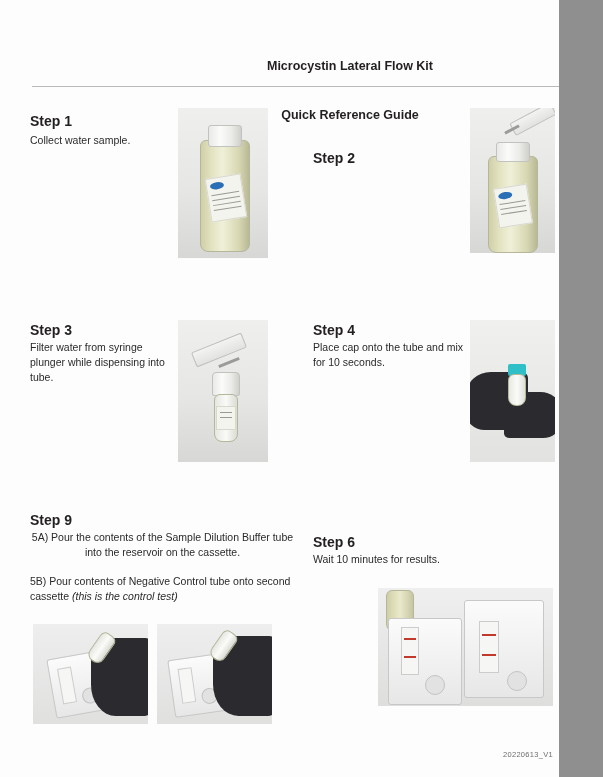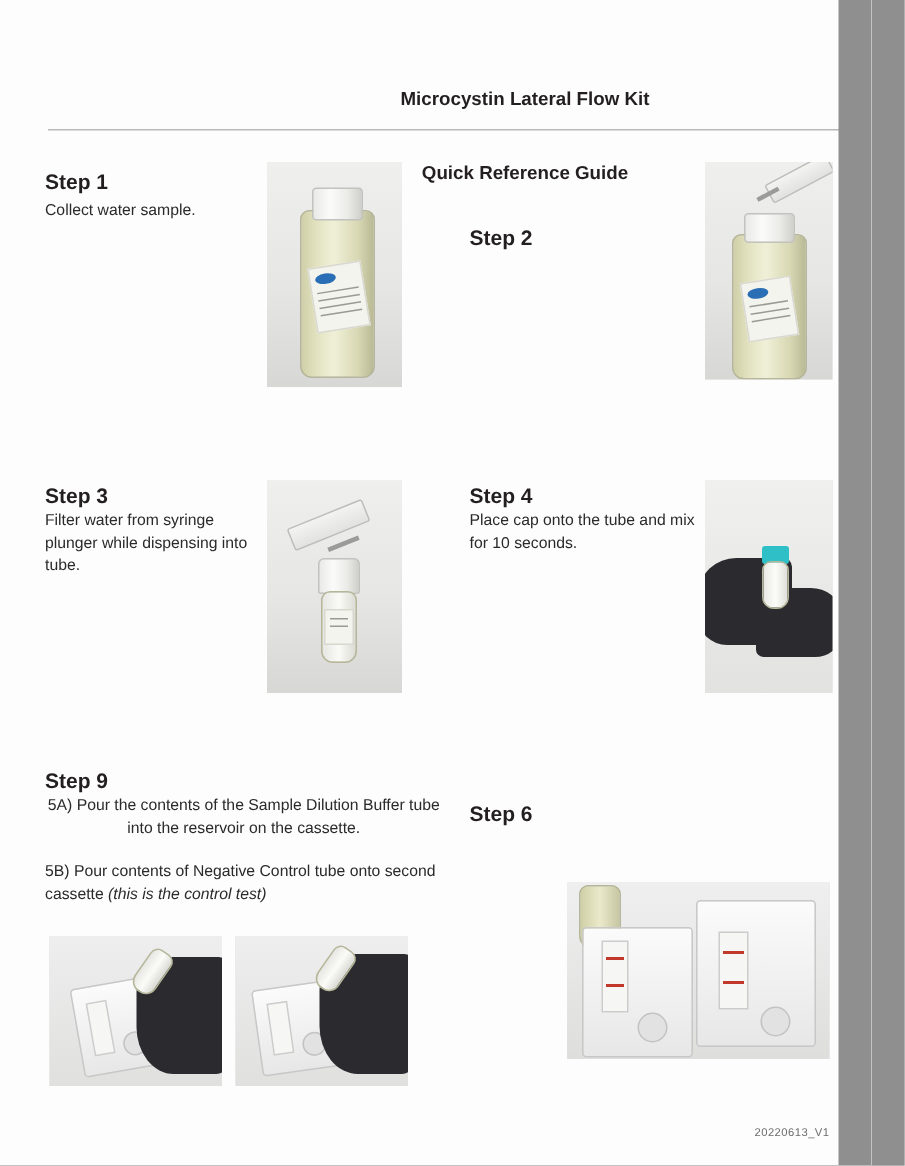--- a/index.html
+++ b/index.html
@@ -303,20 +303,21 @@
       <div class="bottle-bg" style="background:linear-gradient(to bottom,#eeeeee,#e0e0df);"></div>
       <div class="cassette" style="left:14px; top:32px; width:58px; height:56px; transform:rotate(-8deg);">
         <div class="cass-window" style="left:8px; top:9px; width:12px; height:33px;"></div>
         <div class="cass-well" style="left:28px; top:32px; width:14px; height:14px;"></div>
       </div>
       <div class="glove" style="left:56px; top:12px; width:64px; height:80px; border-radius:30% 12% 14% 40%;"></div>
       <div class="bottle" style="left:58px; top:6px; width:15px; height:30px; background:linear-gradient(to right,#e6e6e2,#fbfbf8,#d9d9d4); transform:rotate(35deg);"></div>
     </div>
 
     <div class="step-head" style="left:313px; top:534px;">Step 6</div>
+    <div class="step-text" style="left:313px; top:552px; width:175px;">Wait 10 minutes for results.</div>
     <div class="photo" style="left:378px; top:588px; width:175px; height:118px;">
       <div class="bottle-bg" style="background:linear-gradient(to bottom,#efefef,#dededd);"></div>
 
       <div class="bottle" style="left:8px; top:2px; width:26px; height:40px; background:linear-gradient(to right,#cfcfa6,#eaeacb,#c6c6a2);"></div>
 
       <div class="cassette" style="left:10px; top:30px; width:72px; height:85px;">
         <div class="cass-window" style="left:12px; top:8px; width:16px; height:46px;">
           <div class="cass-line" style="left:2px; top:10px; right:2px;"></div>
           <div class="cass-line" style="left:2px; top:28px; right:2px;"></div>
         </div>

